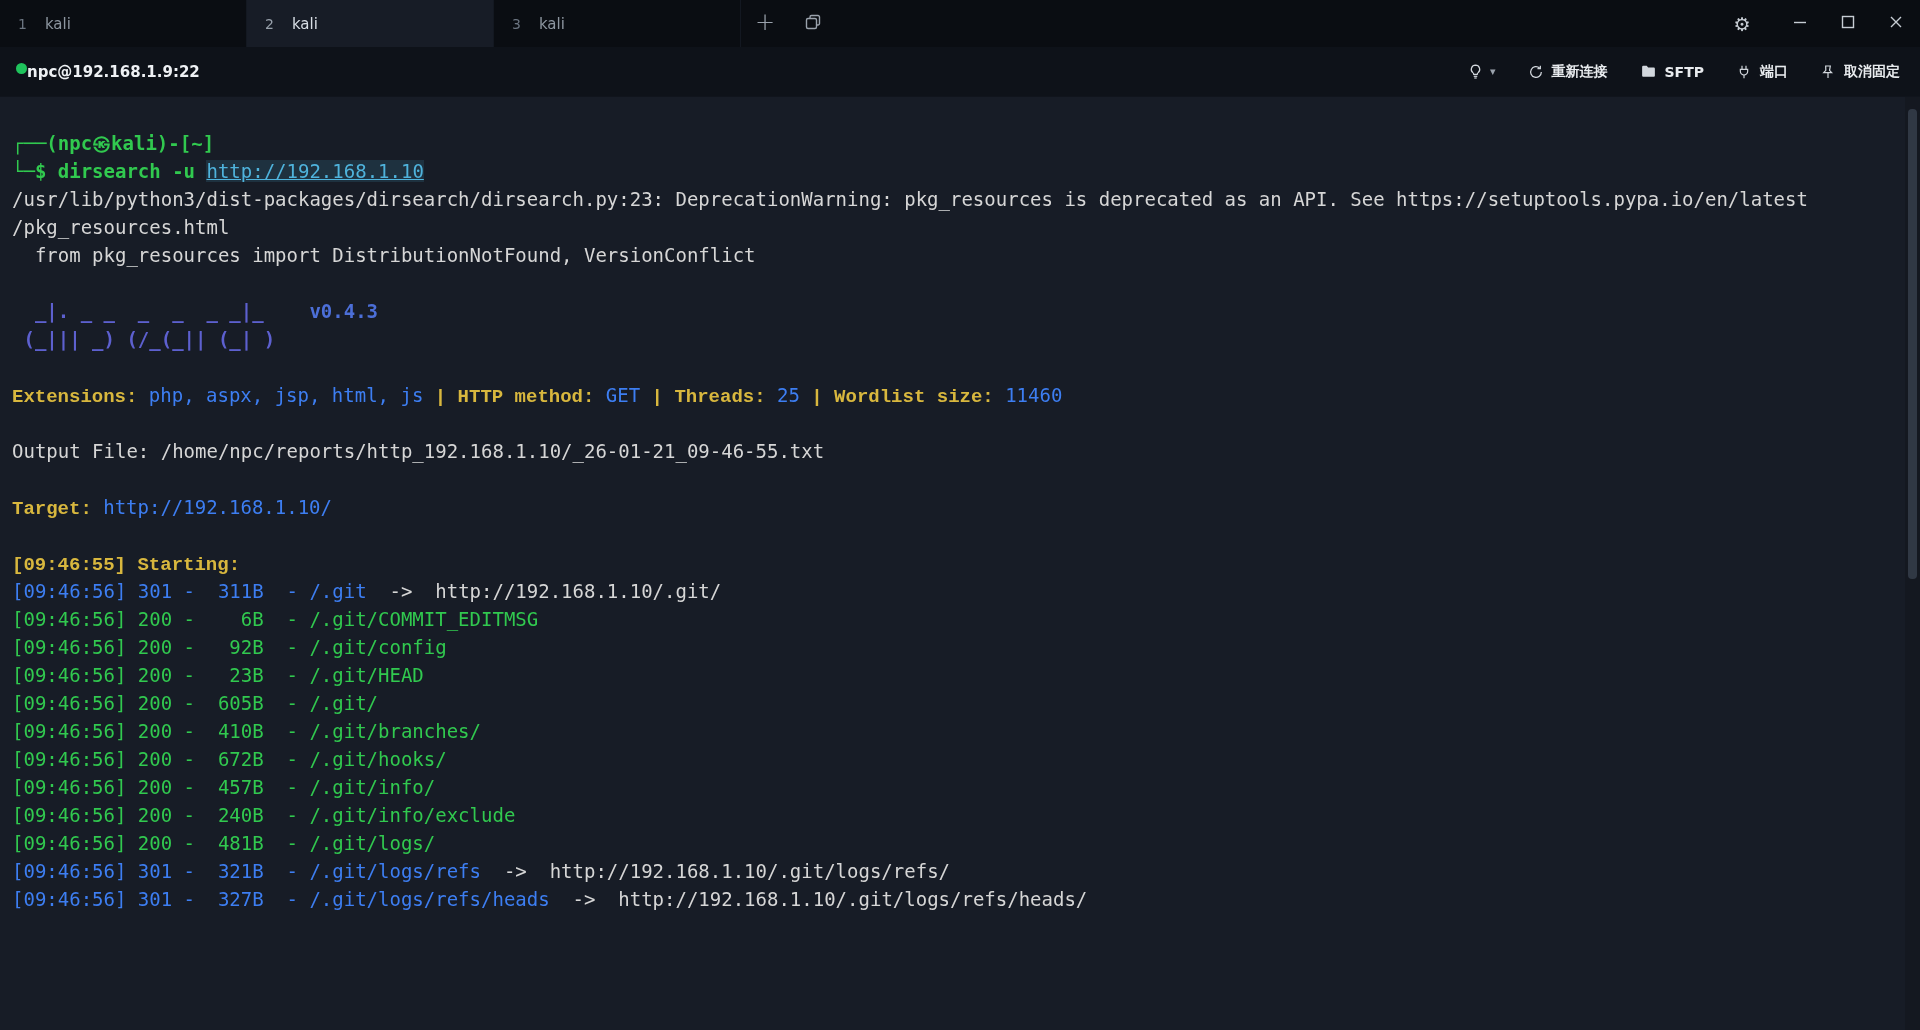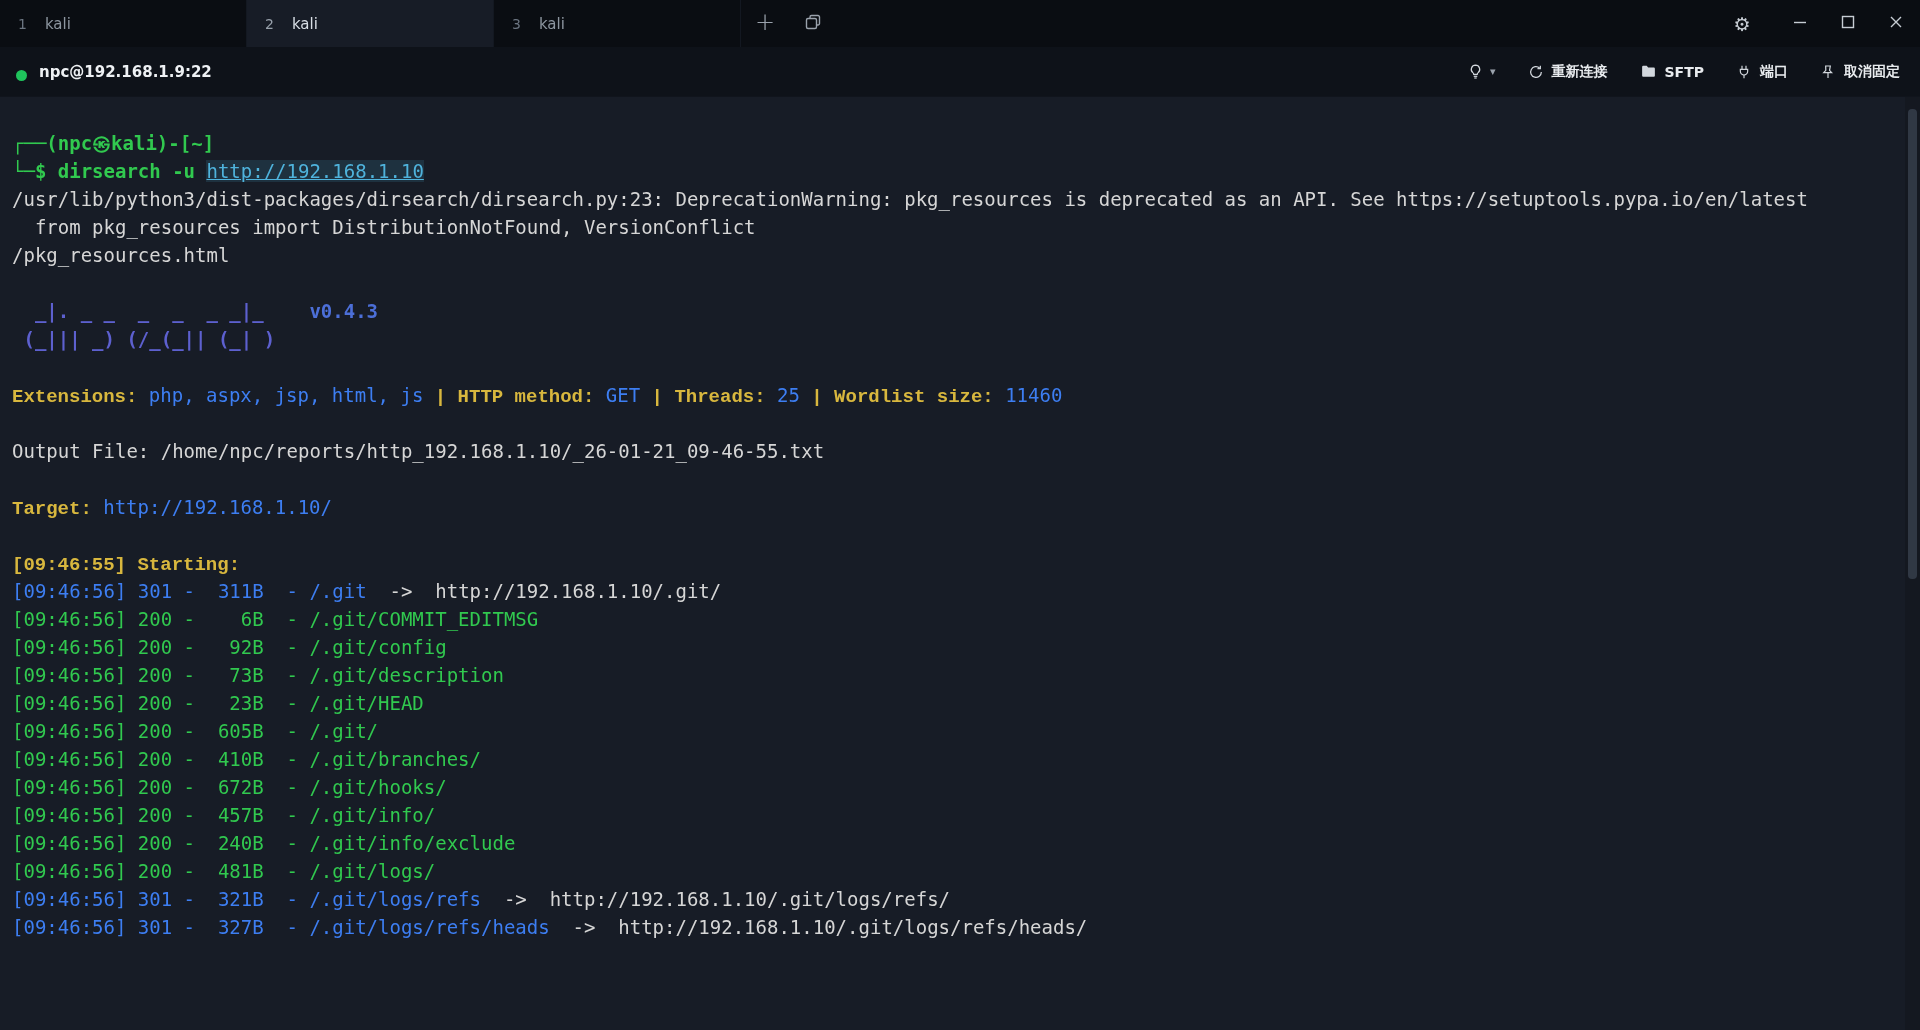--- a/index.html
+++ b/index.html
@@ -16,21 +16,21 @@
   .tab.active { background:#171c26; color:#d8dee5; }
   .tab.active .tab-num { color:#98a1ab; }
   .tab-action { width:48px; display:flex; align-items:center; justify-content:center; color:#9aa2ac; }
   .tab-action.plus { font-size:24px; font-weight:300; padding-bottom:3px; }
   .winctl { display:flex; align-items:stretch; }
   .winctl .ctl { width:48px; display:flex; align-items:center; justify-content:center; color:#c7cdd4; }
   .winctl .ctl.gear { font-size:19px; margin-right:10px; }
 
   
   .toolbar { height:50px; background:#0e1219; display:flex; align-items:center; justify-content:space-between; padding:0 20px 0 16px; flex:0 0 auto; border-bottom:1px solid #10141c; }
-  .conn { display:flex; align-items:flex-end; gap:12px; }
+  .conn { display:flex; align-items:flex-start; }
   .dot { width:11px; height:11px; border-radius:50%; background:var(--status-dot, #1fc35c); }
   .conn-host { color:#eef1f4; font-size:15px; font-weight:bold; }
   .tb-right { display:flex; align-items:center; gap:32px; }
   .tb-btn { display:flex; align-items:center; gap:8px; color:#e8ebee; font-size:14px; font-weight:bold; cursor:default; }
   .tb-btn svg { display:block; }
   .caret { color:#9aa2ac; font-size:11px; margin-left:-2px; }
 
   
   .terminal { position:relative; flex:1 1 auto; background:#171c26; padding:32px 20px 12px 12px; overflow:hidden; }
   .term-output { font-family:"DejaVu Sans Mono", monospace; font-size:19px; line-height:28px; }
@@ -160,37 +160,36 @@
         <span>取消固定</span>
       </div>
     </div>
   </div>
 
   <div class="terminal">
     <div class="term-output">
         <div class="tline"><span class="c-gb">┌──(</span><span class="c-gb">npc㉿kali</span><span class="c-gb">)-[</span><span class="c-gb">~</span><span class="c-gb">]</span></div>
         <div class="tline"><span class="c-gb">└─$ </span><span class="c-gb">dirsearch -u </span><span class="c-u">http://192.168.1.10</span></div>
         <div class="tline"><span class="c-w">/usr/lib/python3/dist-packages/dirsearch/dirsearch.py:23: DeprecationWarning: pkg_resources is deprecated as an API. See https://setuptools.pypa.io/en/latest</span></div>
+        <div class="tline"><span class="c-w">/pkg_resources.html</span></div>
         <div class="tline"><span class="c-w">  from pkg_resources import DistributionNotFound, VersionConflict</span></div>
-        <div class="tline"><span class="c-w">/pkg_resources.html</span></div>
         <div class="tline"></div>
         <div class="tline"><span class="c-p">  _|. _ _  _  _  _ _|_    </span><span class="c-v">v0.4.3</span></div>
         <div class="tline"><span class="c-p"> (_||| _) (/_(_|| (_| )</span></div>
         <div class="tline"></div>
         <div class="tline"><span class="c-y">Extensions: </span><span class="c-b">php, aspx, jsp, html, js</span><span class="c-y"> | </span><span class="c-y">HTTP method: </span><span class="c-b">GET</span><span class="c-y"> | </span><span class="c-y">Threads: </span><span class="c-b">25</span><span class="c-y"> | </span><span class="c-y">Wordlist size: </span><span class="c-b">11460</span></div>
         <div class="tline"></div>
         <div class="tline"><span class="c-w">Output File: /home/npc/reports/http_192.168.1.10/_26-01-21_09-46-55.txt</span></div>
         <div class="tline"></div>
         <div class="tline"><span class="c-y">Target: </span><span class="c-b">http://192.168.1.10/</span></div>
         <div class="tline"></div>
         <div class="tline"><span class="c-y">[09:46:55] Starting: </span></div>
         <div class="tline"><span class="c-b">[09:46:56] 301 -  311B  - /.git</span><span class="c-w">  -&gt;  </span><span class="c-w">http://192.168.1.10/.git/</span></div>
         <div class="tline"><span class="c-g">[09:46:56] 200 -    6B  - /.git/COMMIT_EDITMSG</span></div>
         <div class="tline"><span class="c-g">[09:46:56] 200 -   92B  - /.git/config</span></div>
-        <div class="tline"><span class="c-g">[09:46:56] 200 -   73B  - /.git/description</span></div>
         <div class="tline"><span class="c-g">[09:46:56] 200 -   23B  - /.git/HEAD</span></div>
         <div class="tline"><span class="c-g">[09:46:56] 200 -  605B  - /.git/</span></div>
         <div class="tline"><span class="c-g">[09:46:56] 200 -  410B  - /.git/branches/</span></div>
         <div class="tline"><span class="c-g">[09:46:56] 200 -  672B  - /.git/hooks/</span></div>
         <div class="tline"><span class="c-g">[09:46:56] 200 -  457B  - /.git/info/</span></div>
         <div class="tline"><span class="c-g">[09:46:56] 200 -  240B  - /.git/info/exclude</span></div>
         <div class="tline"><span class="c-g">[09:46:56] 200 -  481B  - /.git/logs/</span></div>
         <div class="tline"><span class="c-b">[09:46:56] 301 -  321B  - /.git/logs/refs</span><span class="c-w">  -&gt;  </span><span class="c-w">http://192.168.1.10/.git/logs/refs/</span></div>
         <div class="tline"><span class="c-b">[09:46:56] 301 -  327B  - /.git/logs/refs/heads</span><span class="c-w">  -&gt;  </span><span class="c-w">http://192.168.1.10/.git/logs/refs/heads/</span></div>
       </div>

